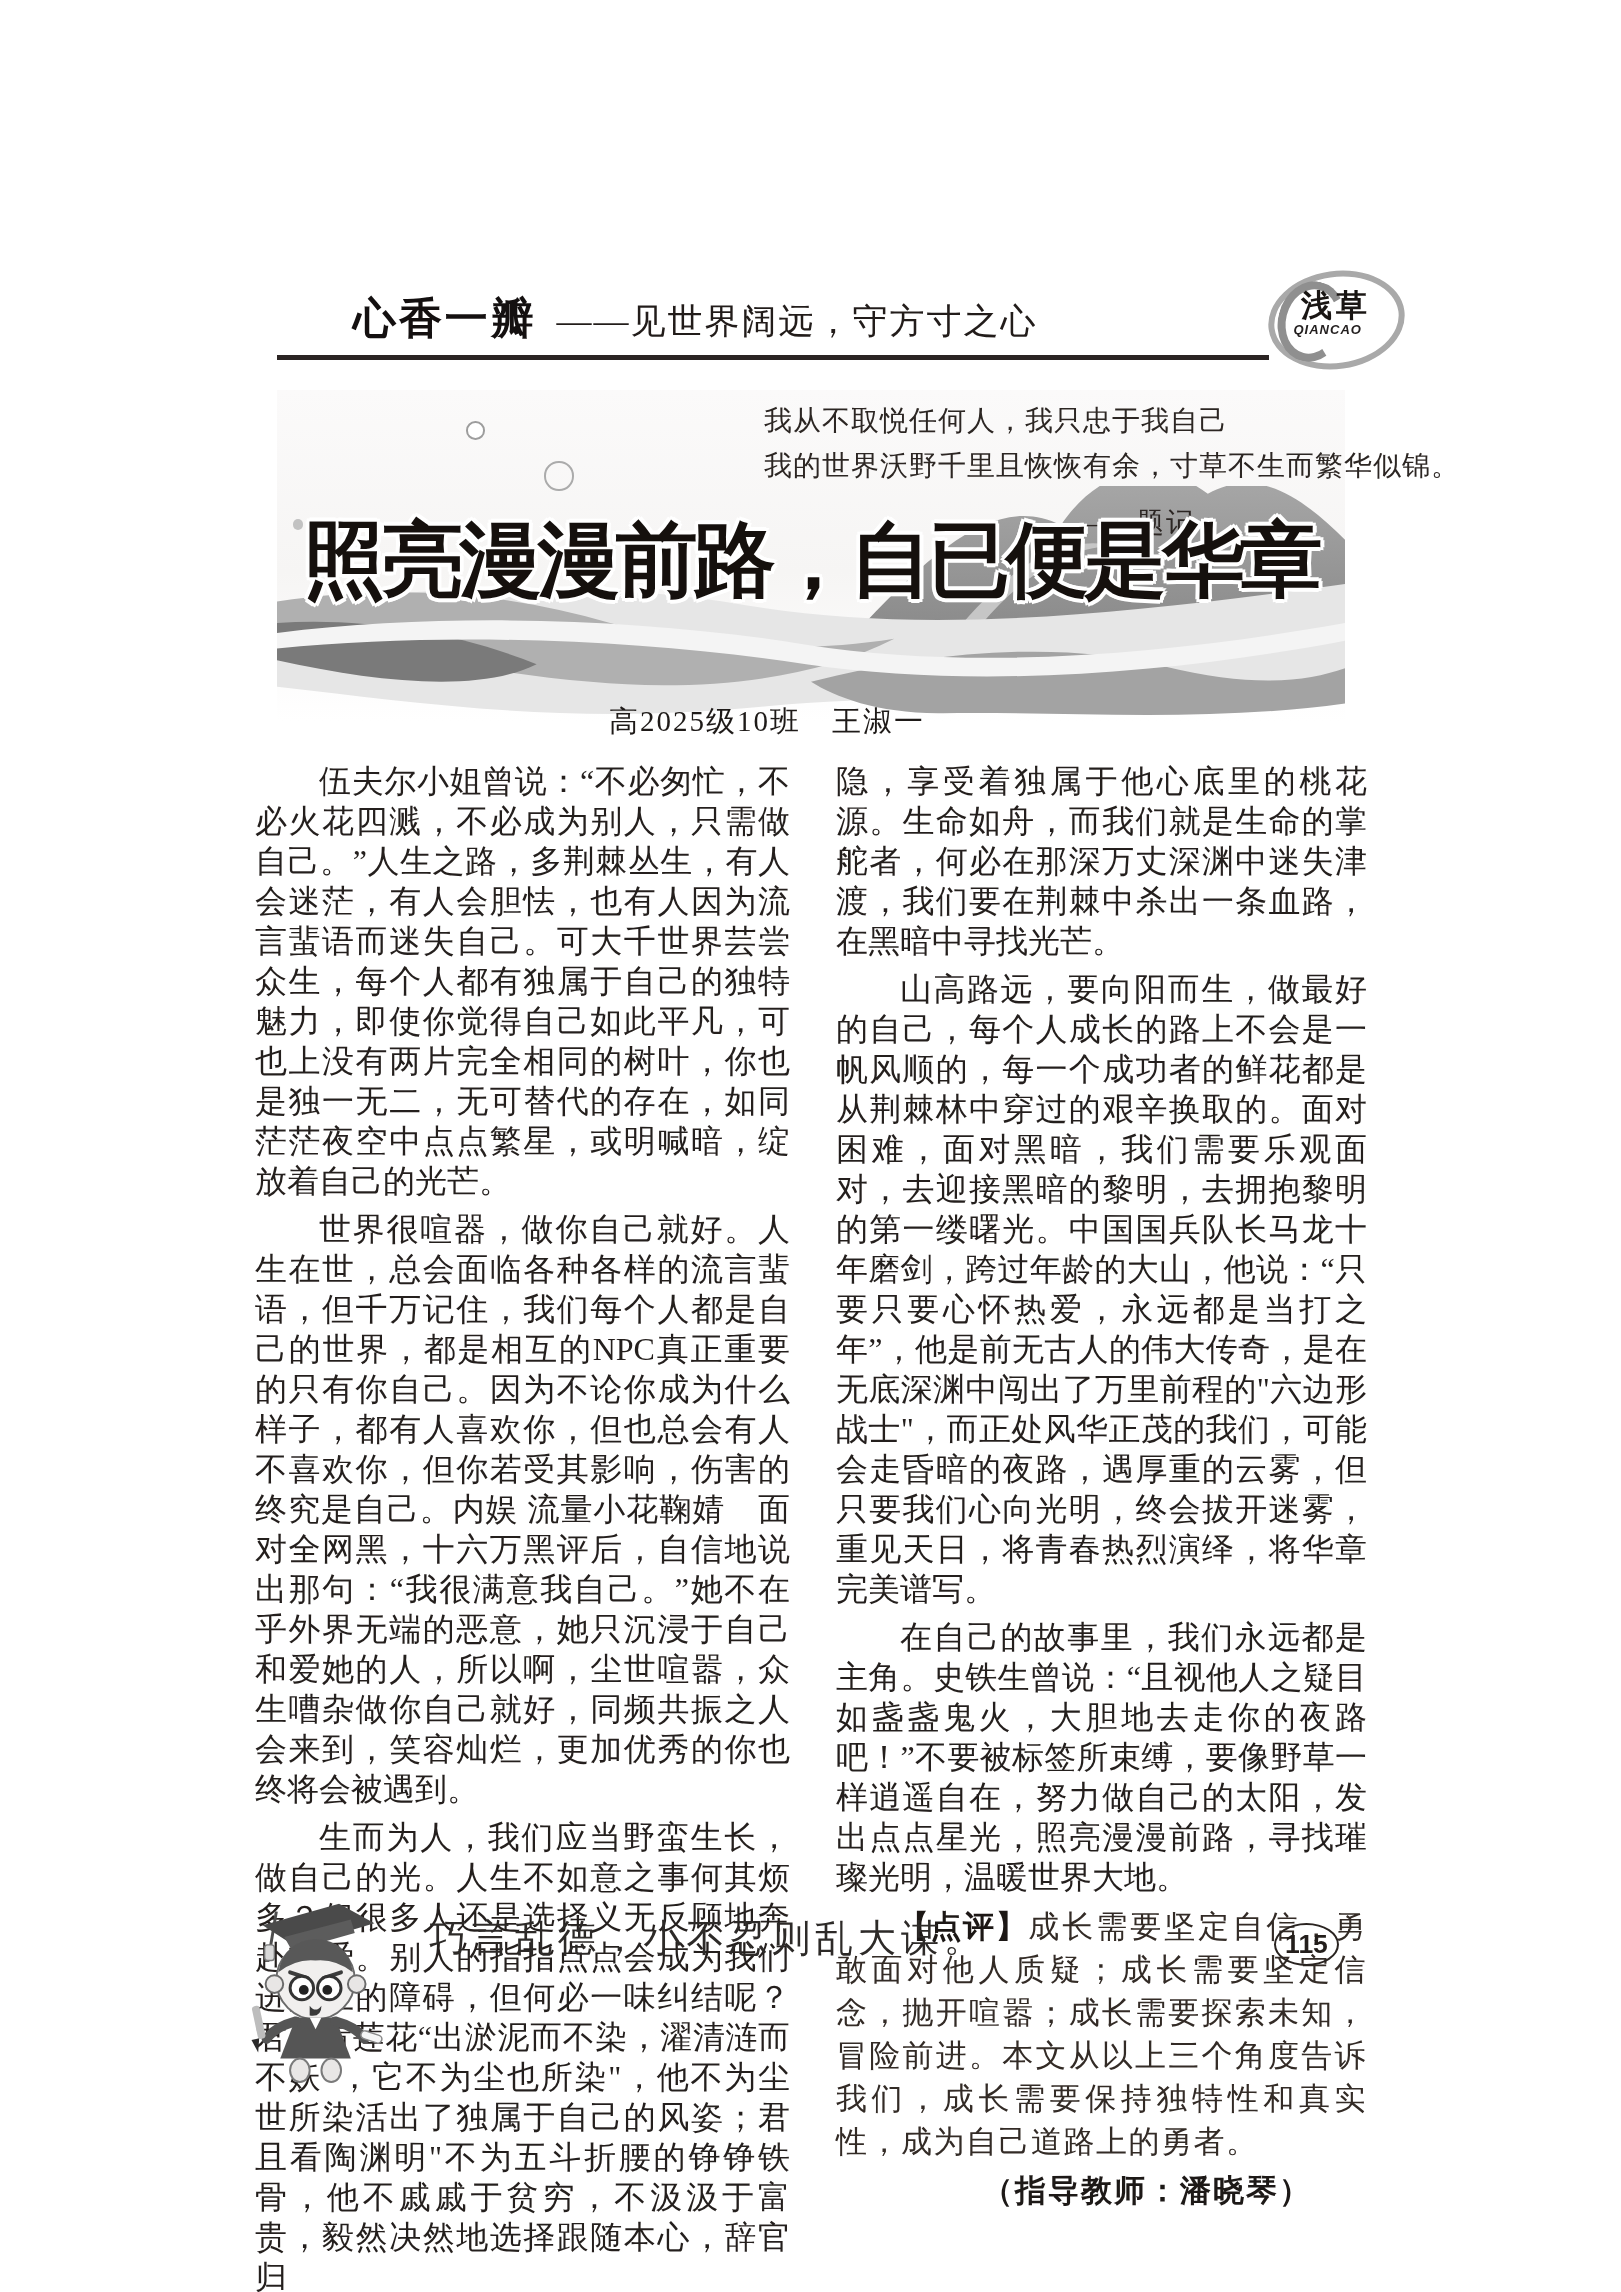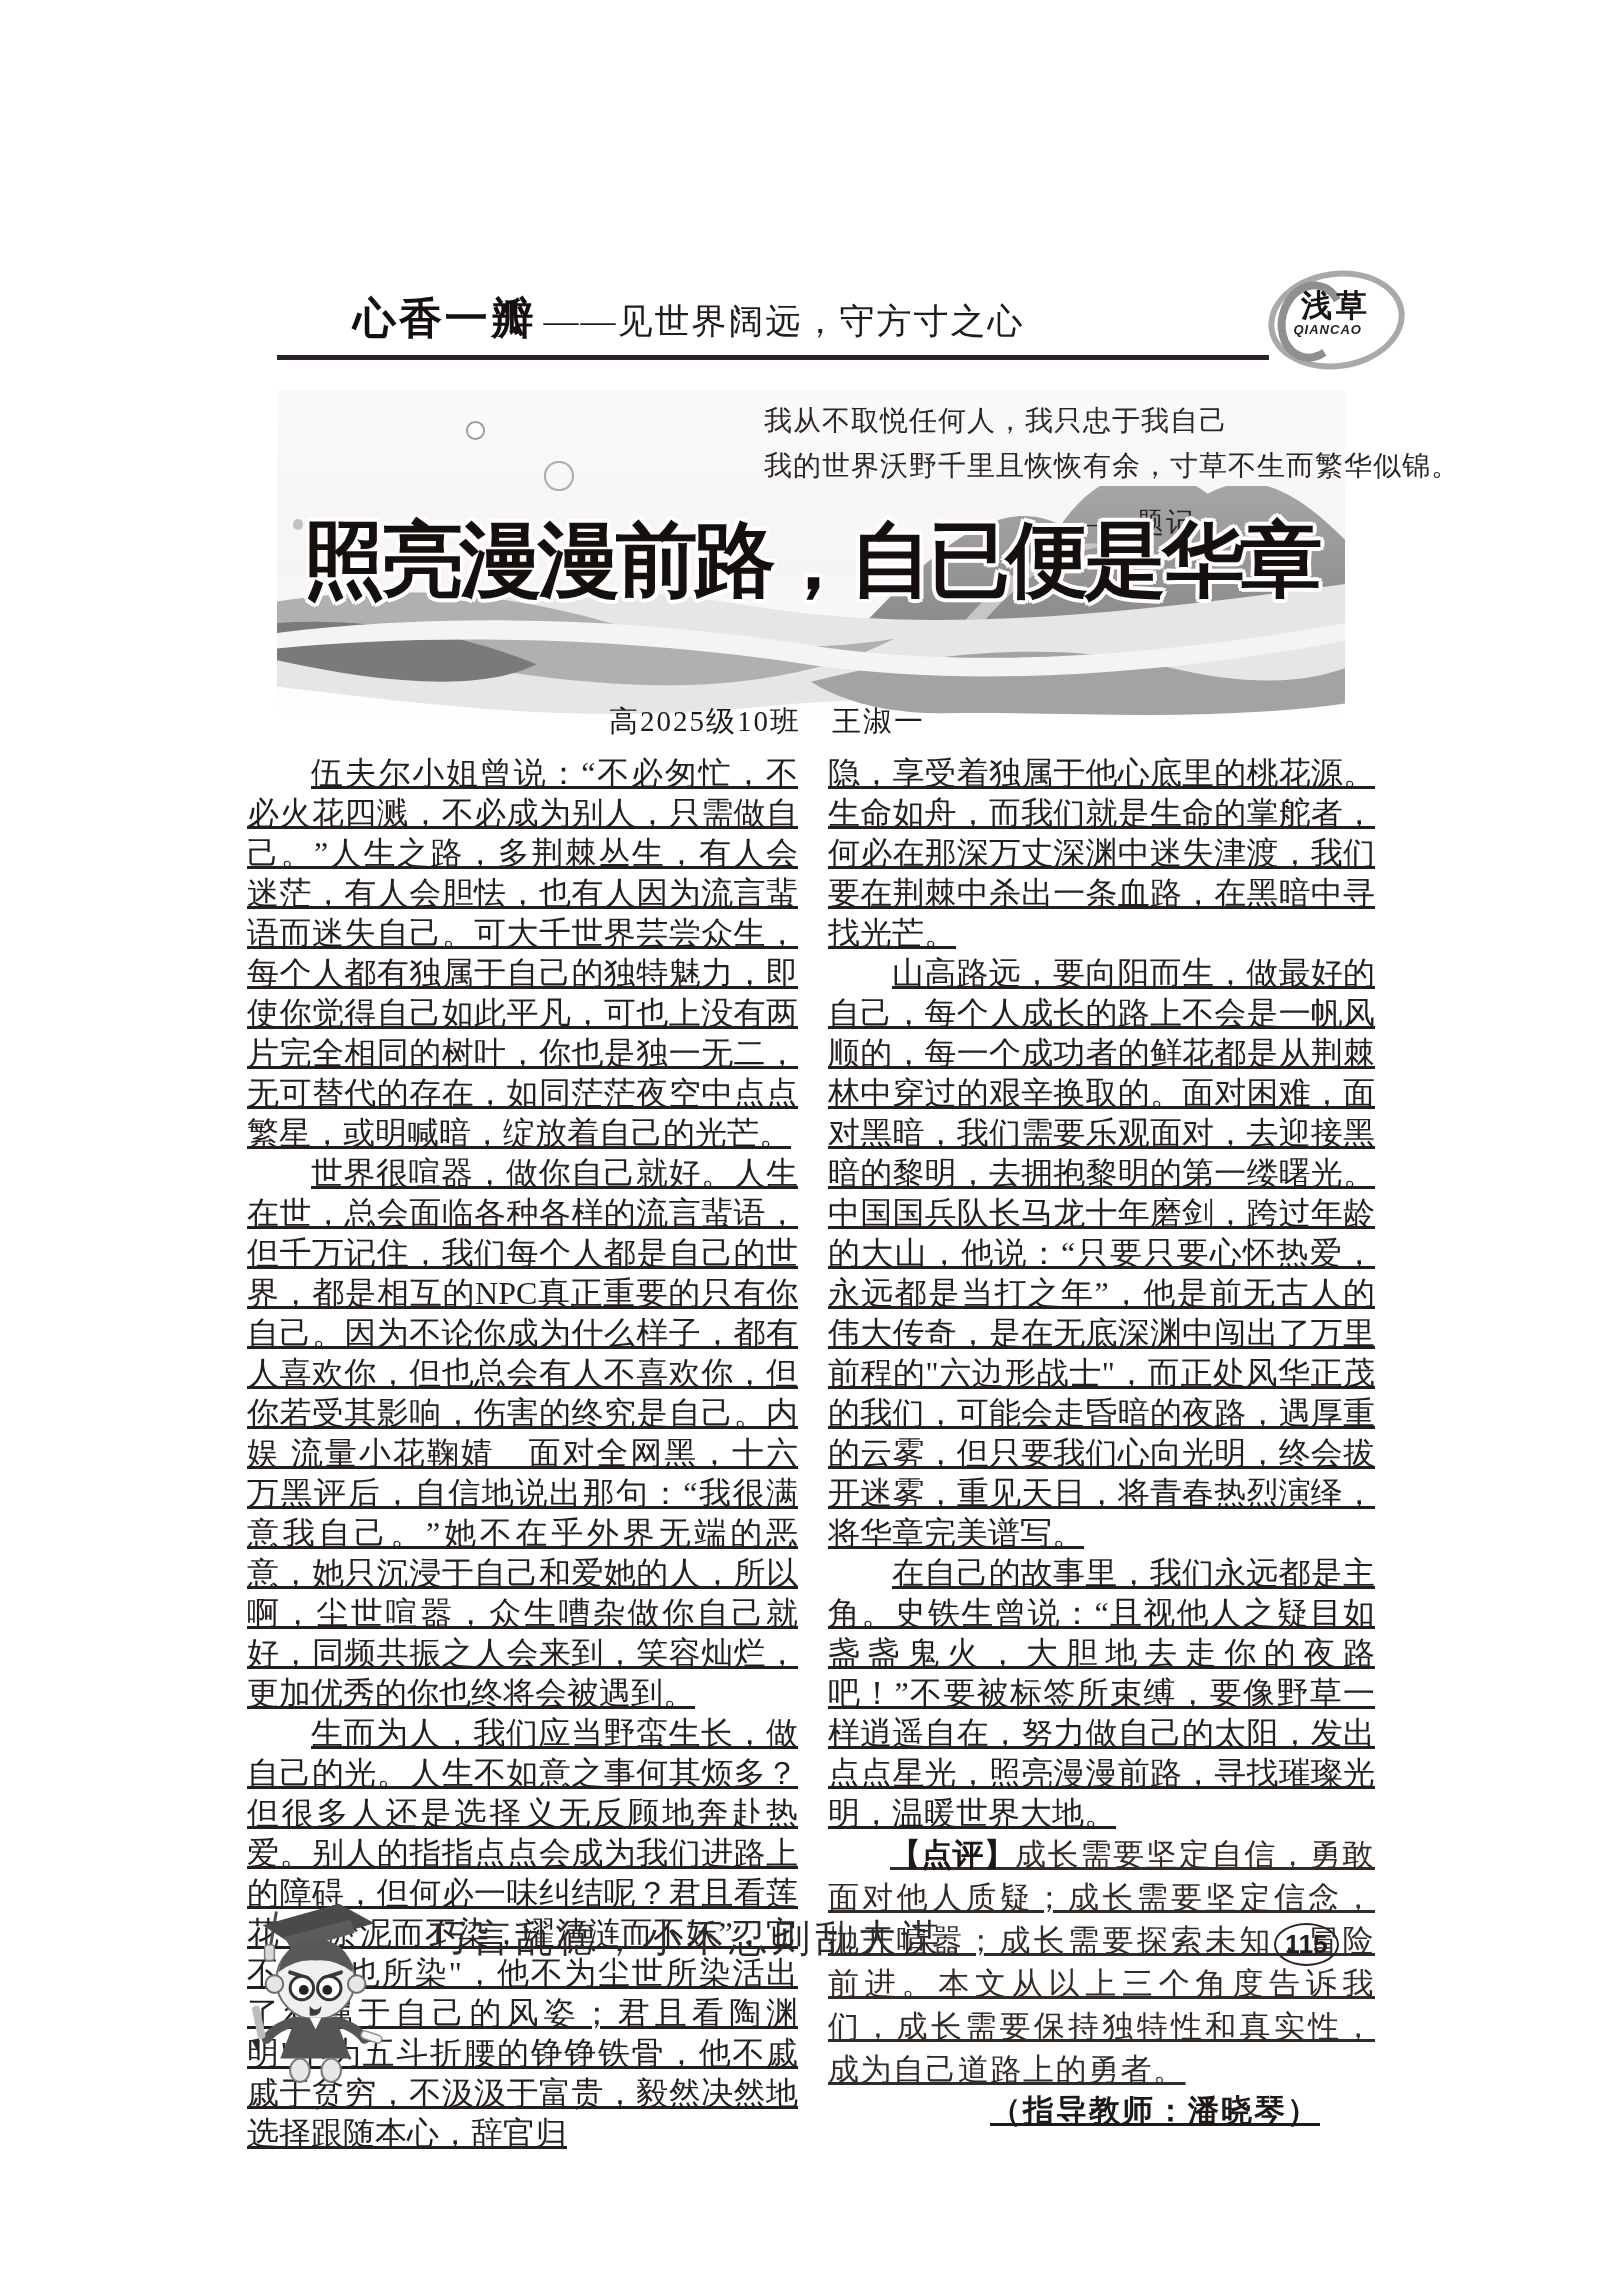--- a/index.html
+++ b/index.html
@@ -9,21 +9,21 @@
     background:#ffffff;
     overflow:hidden;
     font-family:"Liberation Serif","DejaVu Serif",serif;
     color:#262019;
     padding-left:35px;
   }
   
   .header-row{position:absolute;left:353px;top:290px;width:921px;display:flex;align-items:baseline;}
   .header-main{font-size:43px;font-weight:bold;letter-spacing:2.9px;color:#141010;
     font-family:"Liberation Sans","DejaVu Sans",sans-serif;}
-  .header-sub{font-size:35px;font-weight:500;letter-spacing:2px;color:#221c1a;margin-left:7px;}
+  .header-sub{font-size:35px;font-weight:500;letter-spacing:2px;color:#221c1a;margin-left:20px;}
   .header-rule{position:absolute;left:277px;top:355px;width:992px;height:4.9px;background:#2b2423;}
   .logo{position:absolute;left:1268px;top:271px;width:137px;height:94px;}
   .logo-ellipse{position:absolute;left:0;top:0;width:125px;height:86px;border:6.9px solid #a9a9a9;
     border-radius:50%;transform:rotate(-8deg);}
   .logo-swoosh{position:absolute;left:9.8px;top:9.8px;width:51px;height:65px;border:8.8px solid #8f8f8f;
     border-right-color:transparent;border-radius:50%;transform:rotate(14deg);}
   .logo-cn{position:absolute;left:33px;top:13.7px;font-size:31px;font-weight:bold;color:#191513;
     letter-spacing:3.9px;white-space:nowrap;}
   .logo-en{position:absolute;left:25.5px;top:51px;font-size:13px;font-weight:bold;font-style:italic;
     color:#242020;letter-spacing:1px;font-family:"Liberation Sans","DejaVu Sans",sans-serif;}
@@ -44,21 +44,21 @@
   .b2{left:267px;top:71px;width:25.5px;height:25.5px;border:2.9px solid #ababab;background:transparent;}
   .b3{left:15.7px;top:129px;width:10.8px;height:10.8px;background:#c2c2c2;}
   .b4{left:1032px;top:290px;width:11.8px;height:11.8px;background:#9c9c9c;}
   .byline{position:absolute;left:277px;top:702px;width:980px;text-align:center;
     font-size:29px;color:#1e1a18;letter-spacing:2px;}
   
   .column{position:absolute;top:753px;font-size:32px;line-height:40px;text-align:justify;
     text-justify:inter-ideograph;color:#241f1d;}
   .col-left{left:247px;width:551px;}
   .col-right{left:828px;width:547px;}
-  .column p{margin:0;text-indent:2em;text-decoration:underline;}
+  .column p{margin:8px;text-indent:2em;}
   .column p.no-indent{text-indent:0;}
   .comment{margin-top:57px;font-size:31px;line-height:43px;letter-spacing:1.5px;color:#332b26;}
   .comment .label{font-weight:bold;letter-spacing:0;color:#1c1715;}
   .teacher{margin-top:11.8px;text-align:right;text-indent:0 !important;padding-right:55px;
     font-family:"Liberation Sans","DejaVu Sans",sans-serif;font-weight:bold;font-size:31px;
     letter-spacing:2px;color:#1d1917;}
   
   .mascot{position:absolute;left:245px;top:1890px;width:147px;height:196px;}
   .saying{position:absolute;left:429px;top:1913px;font-size:38px;letter-spacing:4.9px;
     color:#2d2a28;font-weight:500;}

